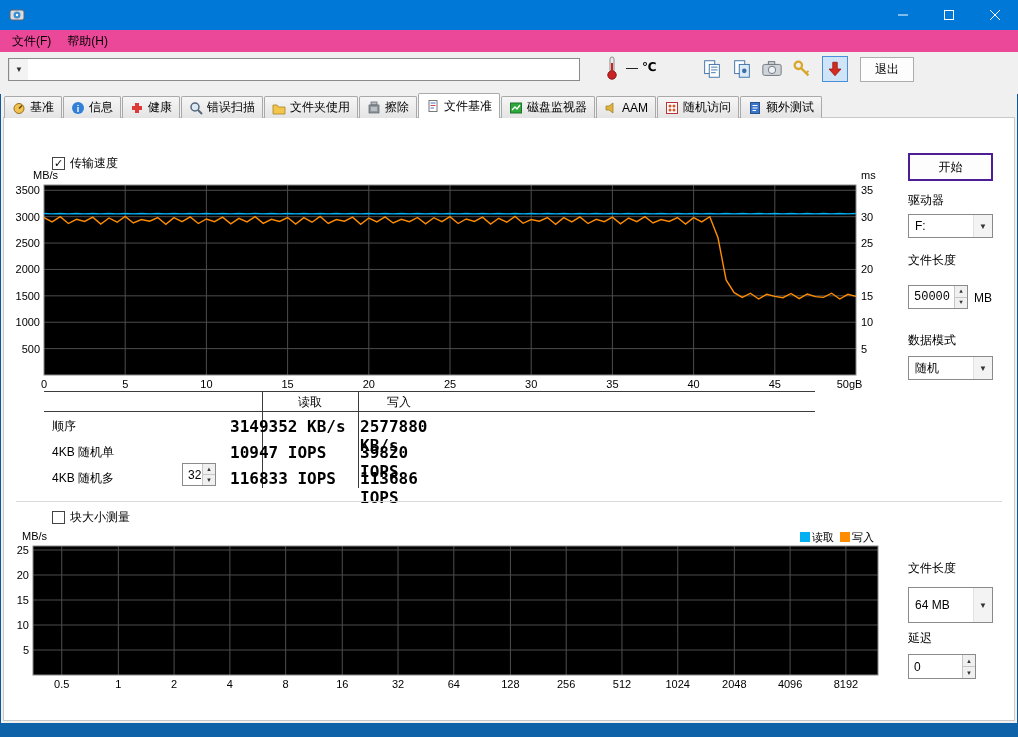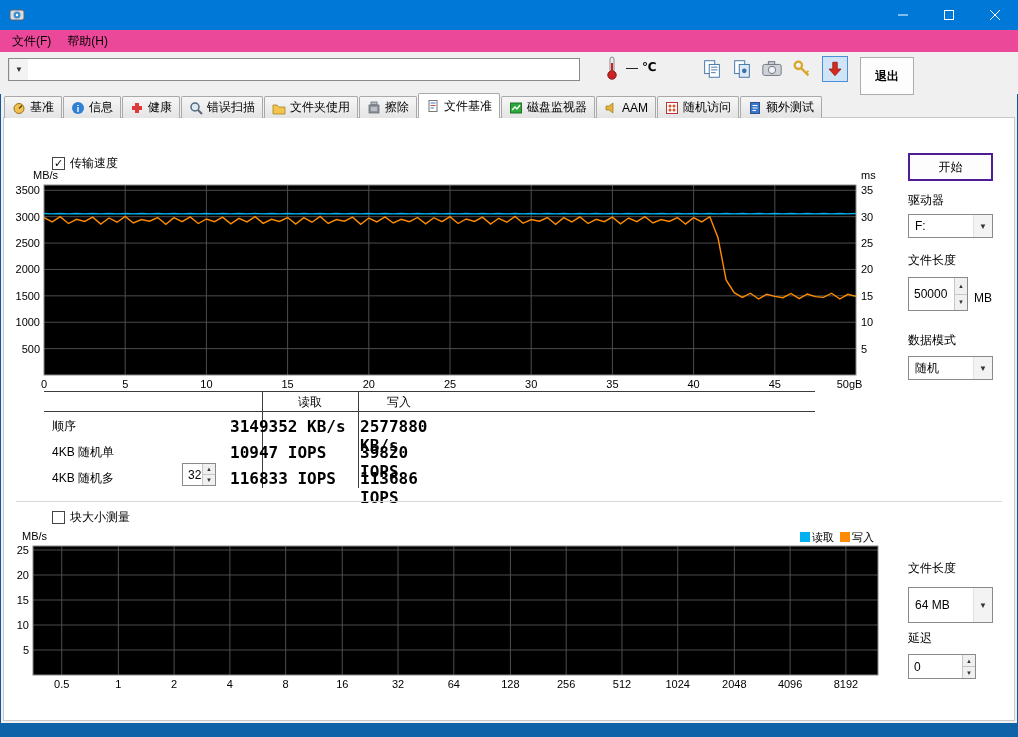--- a/index.html
+++ b/index.html
@@ -135,21 +135,21 @@
         <circle cx="8" cy="8" r="4" fill="none" stroke="#d8a62a" stroke-width="2.5"></circle>
         <line x1="11" y1="11" x2="19" y2="19" stroke="#d8a62a" stroke-width="2.5"></line>
         <line x1="16" y1="17" x2="19" y2="14" stroke="#d8a62a" stroke-width="2"></line>
       </svg>
     </div>
     <div class="tool-abs download-btn" style="left:822px; top:4px; width:26px; height:26px;">
       <svg width="18" height="18" viewBox="0 0 24 24">
         <polygon points="12,21 4,12 9,12 9,3 15,3 15,12 20,12" fill="#d42b1e" stroke="#8c1410"></polygon>
       </svg>
     </div>
-    <div class="tool-abs exit-btn" style="left:860px; top:5px; width:54px; height:38px;font-weight:bold;">
+    <div class="tool-abs exit-btn" style="left:860px; top:5px; width:54px; height:25px;">
       <span>退出</span>
     </div>
   </div>
 
   <div class="tabbar">
     <div class="tab">
       <svg width="14" height="14" viewBox="0 0 14 14">
           <circle cx="7" cy="7.5" r="5" fill="#f2c14e" stroke="#94701c"></circle>
           <line x1="7" y1="7.5" x2="10" y2="4.5" stroke="#5a4410" stroke-width="1.5"></line>
         </svg>
@@ -322,21 +322,21 @@
 
   <div class="start-btn" style="left:908px; top:153px;">
     <span>开始</span>
   </div>
   <div class="panel-label" style="left:908px; top:192px;">驱动器</div>
   <div class="combo combo-abs" style="left:908px; top:214px; width:85px; height:24px;">
     <span class="val">F:</span>
     <span class="chev">▼</span>
   </div>
   <div class="panel-label" style="left:908px; top:252px;">文件长度</div>
-  <div class="spin" style="left:908px; top:277px; width:60px; height:34px;">
+  <div class="spin" style="left:908px; top:285px; width:60px; height:24px;font-family:Liberation Mono, monospace;">
     <span class="sval">50000</span>
     <span class="btns">
         <div>▲</div>
         <div>▼</div>
       </span>
   </div>
   <div class="panel-label" style="left:974px; top:291px;">MB</div>
   <div class="panel-label" style="left:908px; top:332px;">数据模式</div>
   <div class="combo combo-abs" style="left:908px; top:356px; width:85px; height:24px;">
     <span class="val">随机</span>

